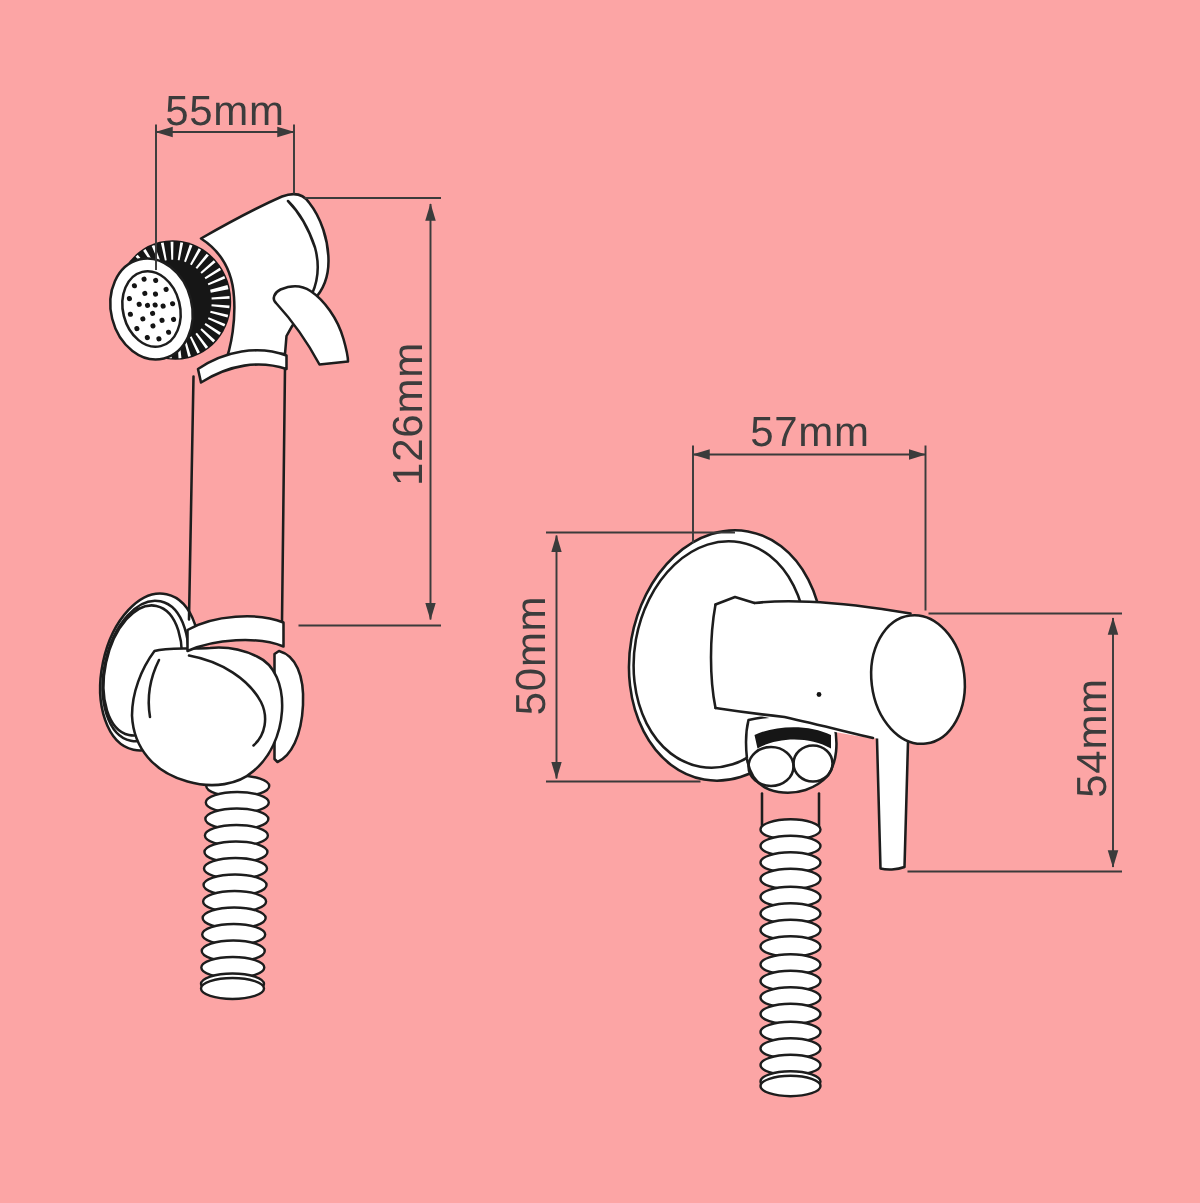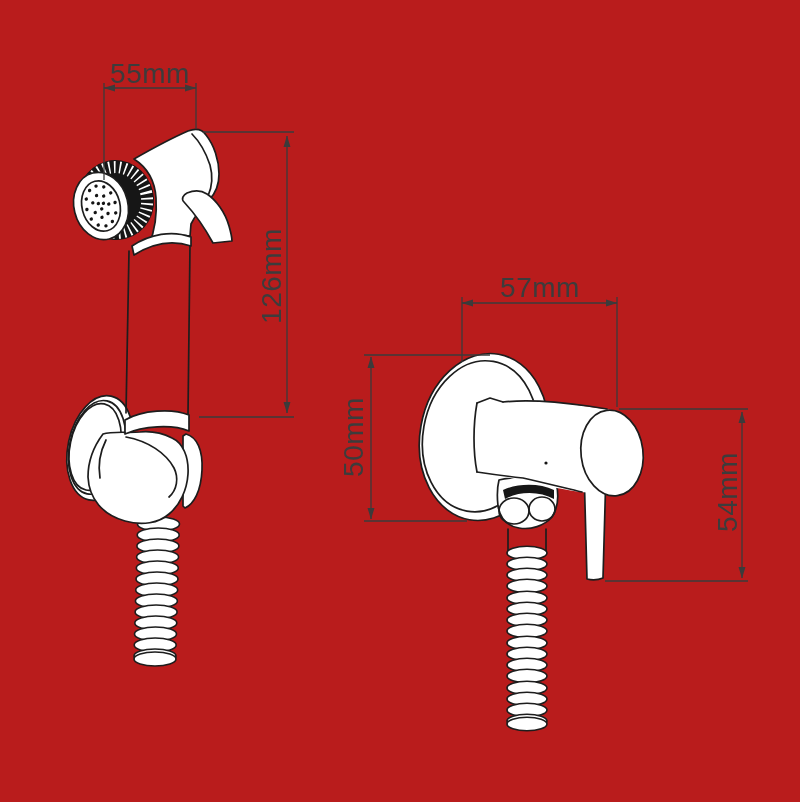--- a/index.html
+++ b/index.html
@@ -1,16 +1,16 @@
 <!DOCTYPE html>
 <html><head>
 <meta charset="utf-8">
 <style>
   html,body{margin:0;padding:0;background:#ffffff;}
-  .stage{width:800px;height:802px;background:#b91c1c;position:relative;overflow:hidden;
+  .stage{width:800px;height:802px;background:#fca5a5;position:relative;overflow:hidden;
          font-family:"Liberation Sans",sans-serif;}
   svg{display:block;}
   .s  {stroke:#1d1d1d;stroke-width:1.7;fill:none;stroke-linecap:round;stroke-linejoin:round;}
   .sf {stroke:#1d1d1d;stroke-width:1.7;fill:#ffffff;stroke-linecap:round;stroke-linejoin:round;}
   .rib{stroke:#1d1d1d;stroke-width:1.6;fill:#ffffff;}
   .dark{fill:#161616;stroke:none;}
   .tex{stroke:#ffffff;stroke-width:12;fill:none;stroke-dasharray:1.6 3.8;}
   .dim{stroke:#3b3b3b;stroke-width:1.3;fill:none;}
   .dimtxt{font-family:"Liberation Sans",sans-serif;font-size:28px;fill:#3c3c3c;
           letter-spacing:0.5px;text-anchor:middle;}

